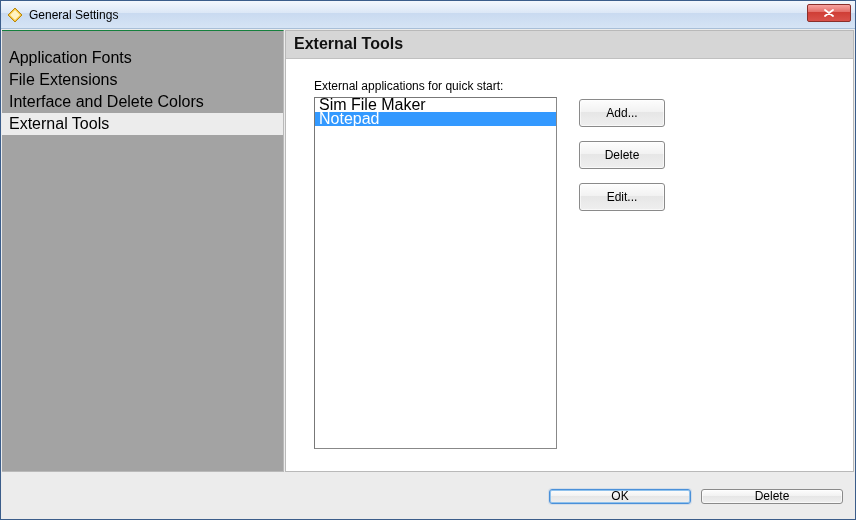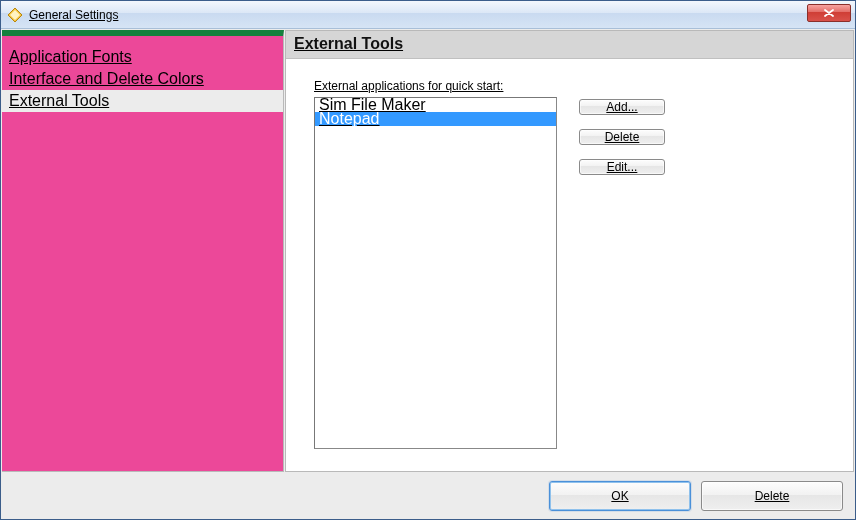--- a/index.html
+++ b/index.html
@@ -9,21 +9,20 @@
     font-family: "Segoe UI", Tahoma, sans-serif;
     font-size: 12px;
     overflow: hidden;
   }
   .window {
     width: 856px; height: 520px;
     border: 1px solid #3b5d8a;
     background: #fff;
     display: flex;
     flex-direction: column;
-    text-decoration: underline;
   }
   .titlebar {
     height: 28px;
     background: linear-gradient(to bottom, #f3f7fc 0%, #dbe7f6 45%, #c9daf0 46%, #d6e4f5 100%);
     border-bottom: 1px solid #a9bfd8;
     display: flex;
     align-items: center;
     padding: 0 4px 0 6px;
     position: relative;
   }
@@ -55,26 +54,26 @@
     flex-direction: column;
     background: #ececec;
   }
   .main-split {
     flex: 1;
     display: flex;
     min-height: 0;
   }
   .sidebar {
     width: 282px;
-    background: #ec4899;
+    background: #a3a3a3;
     border: 1px solid #b9b9b9;
-    border-top: 6px solid #15803d;
+    border-top: 1px solid #15803d;
     border-left: none;
     margin: 1px 1px 1px 1px;
-    padding-top: 10px;
+    padding-top: 16px;
   }
   .sidebar-item {
     font-family: Arial, sans-serif;
     font-size: 16px;
     color: #000;
     padding: 1px 6px 1px 7px;
     line-height: 20px;
     cursor: default;
     white-space: nowrap;
   }
@@ -137,21 +136,21 @@
     color: #fff;
   }
   .btn-col {
     display: flex;
     flex-direction: column;
     gap: 14px;
     padding-top: 2px;
   }
   .btn {
     width: 86px;
-    height: 16px;
+    height: 28px;
     border: 1px solid #8a8a8a;
     border-radius: 3px;
     background: linear-gradient(to bottom, #fdfdfd 0%, #f2f2f2 45%, #e6e6e6 46%, #efefef 100%);
     font-size: 12px;
     color: #000;
     display: flex;
     align-items: center;
     justify-content: center;
     cursor: default;
     box-shadow: inset 0 0 0 1px rgba(255,255,255,0.6);
@@ -160,21 +159,21 @@
     height: 46px;
     background: #ececec;
     display: flex;
     align-items: center;
     justify-content: flex-end;
     padding: 0 12px;
     gap: 10px;
   }
   .footer .big-btn {
     width: 142px;
-    height: 30px;
+    height: 15px;
     border: 1px solid #8a8a8a;
     border-radius: 3px;
     background: linear-gradient(to bottom, #fdfdfd 0%, #f2f2f2 45%, #e6e6e6 46%, #efefef 100%);
     font-size: 12px;
     color: #000;
     display: flex;
     align-items: center;
     justify-content: center;
     cursor: default;
     box-shadow: inset 0 0 0 1px rgba(255,255,255,0.6);
@@ -202,20 +201,21 @@
         <path d="M1 1 L9 7 M9 1 L1 7" stroke="#fff" stroke-width="1.8" stroke-linecap="round"></path>
       </svg>
     </div>
   </div>
 
   <div class="body-area">
     <div class="main-split">
 
       <div class="sidebar">
         <div class="sidebar-item">Application Fonts</div>
+        <div class="sidebar-item">File Extensions</div>
         <div class="sidebar-item">Interface and Delete Colors</div>
         <div class="sidebar-item selected">External Tools</div>
       </div>
 
       <div class="content-panel">
         <div class="panel-header">
           <span class="panel-title">External Tools</span>
         </div>
         <div class="panel-body">
           <div class="field-label">External applications for quick start:</div>

